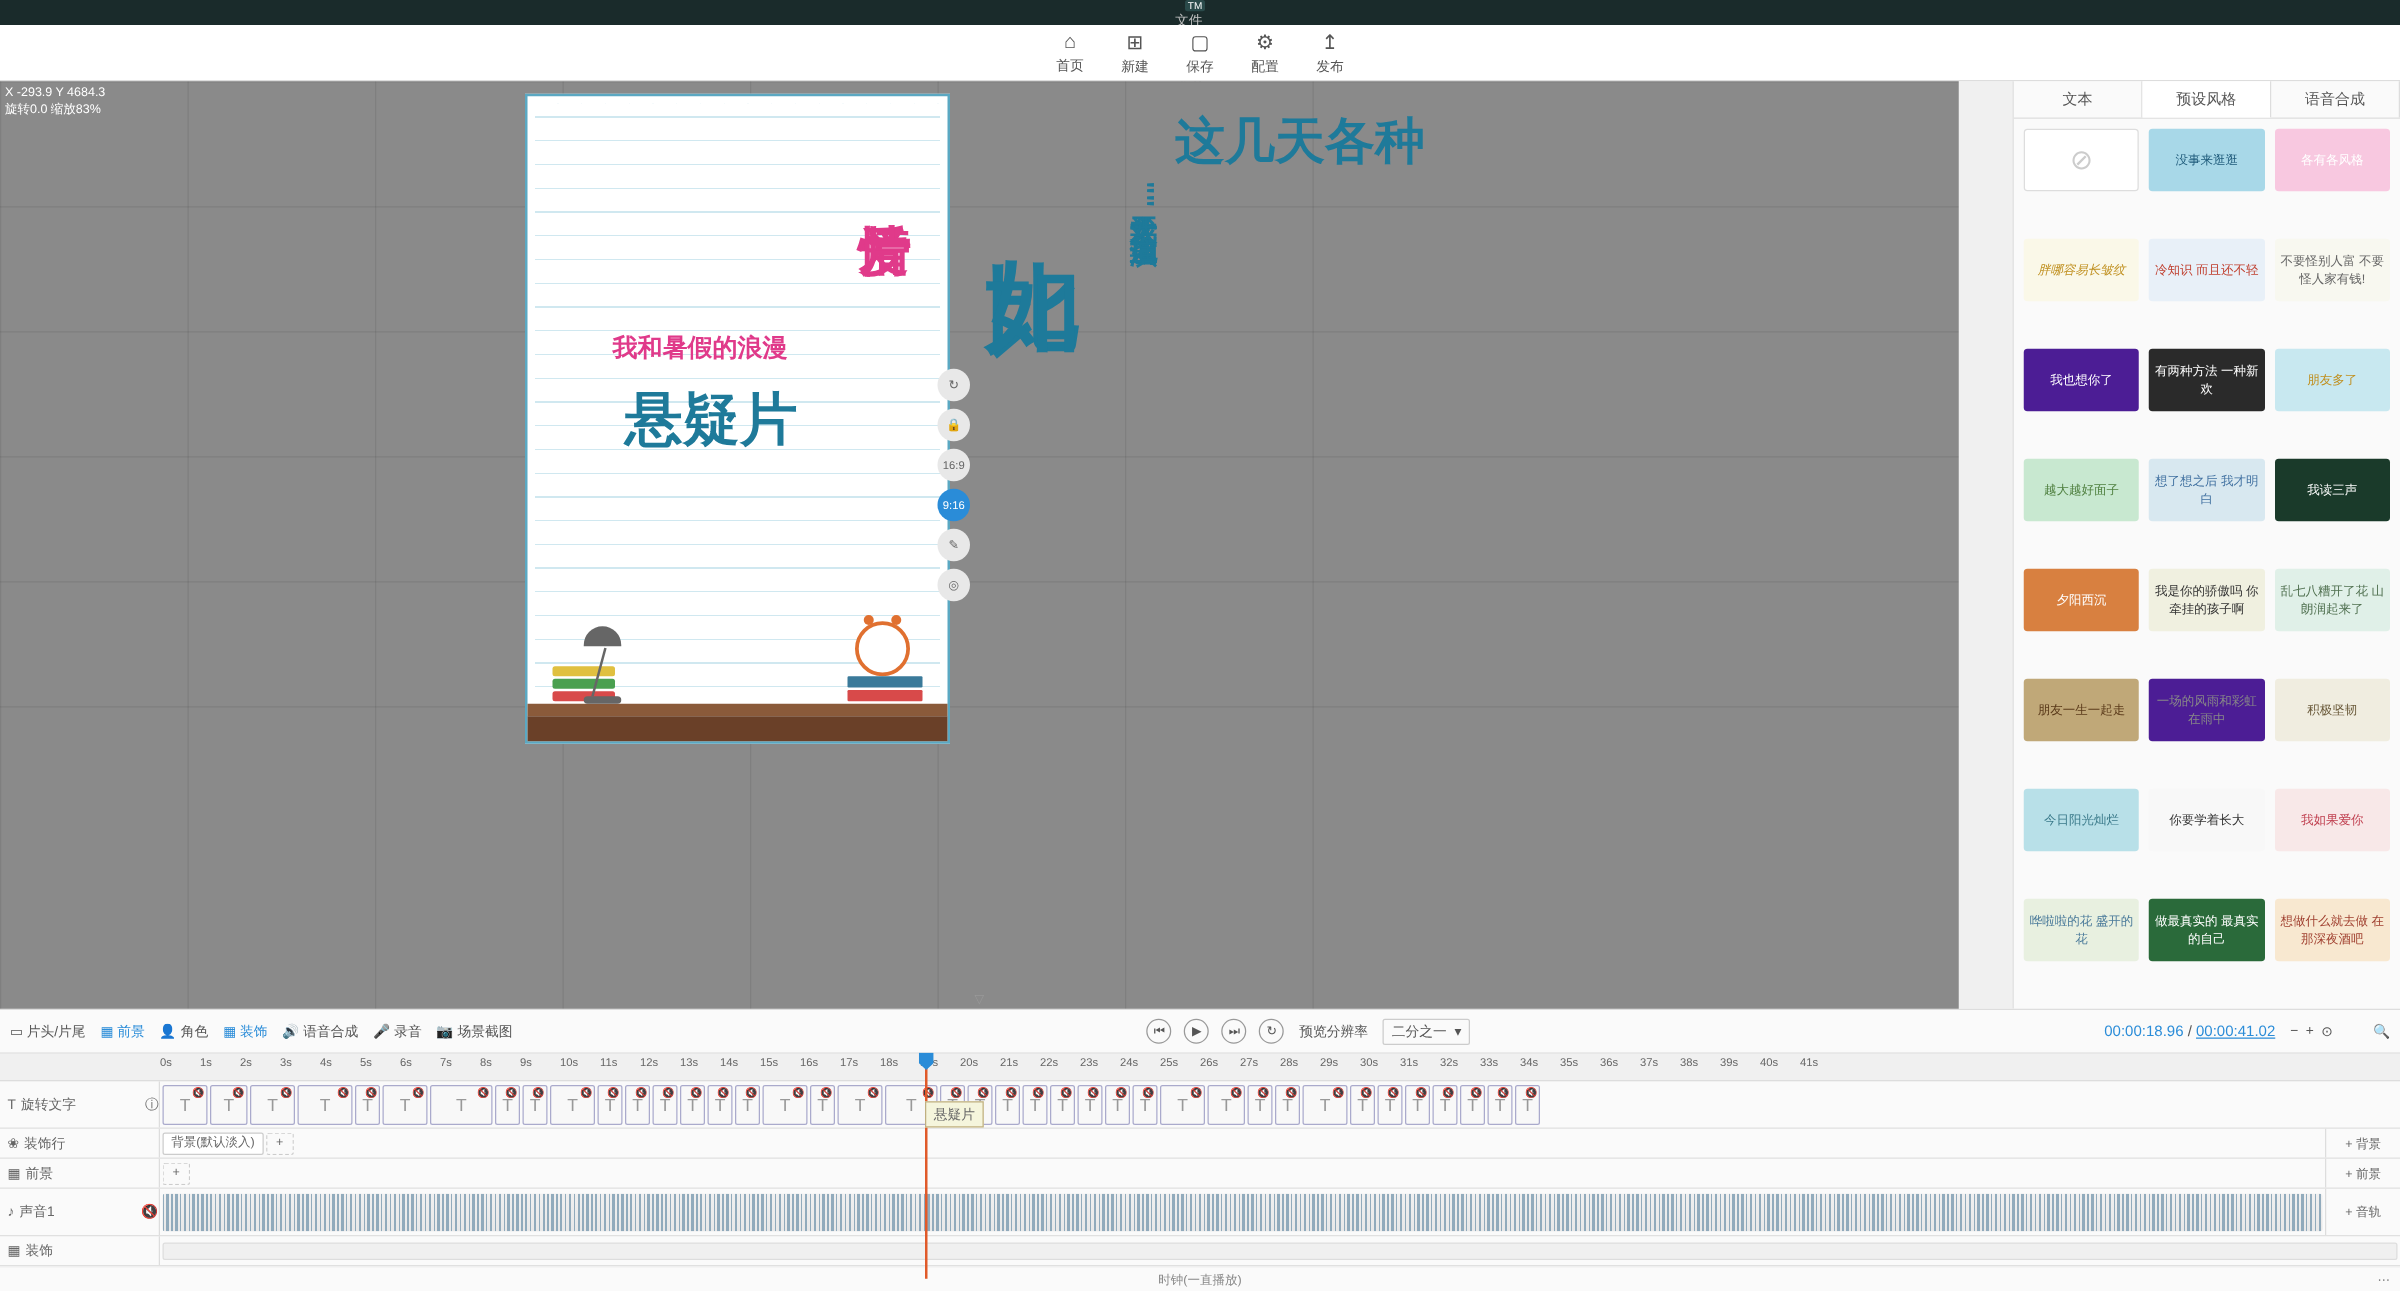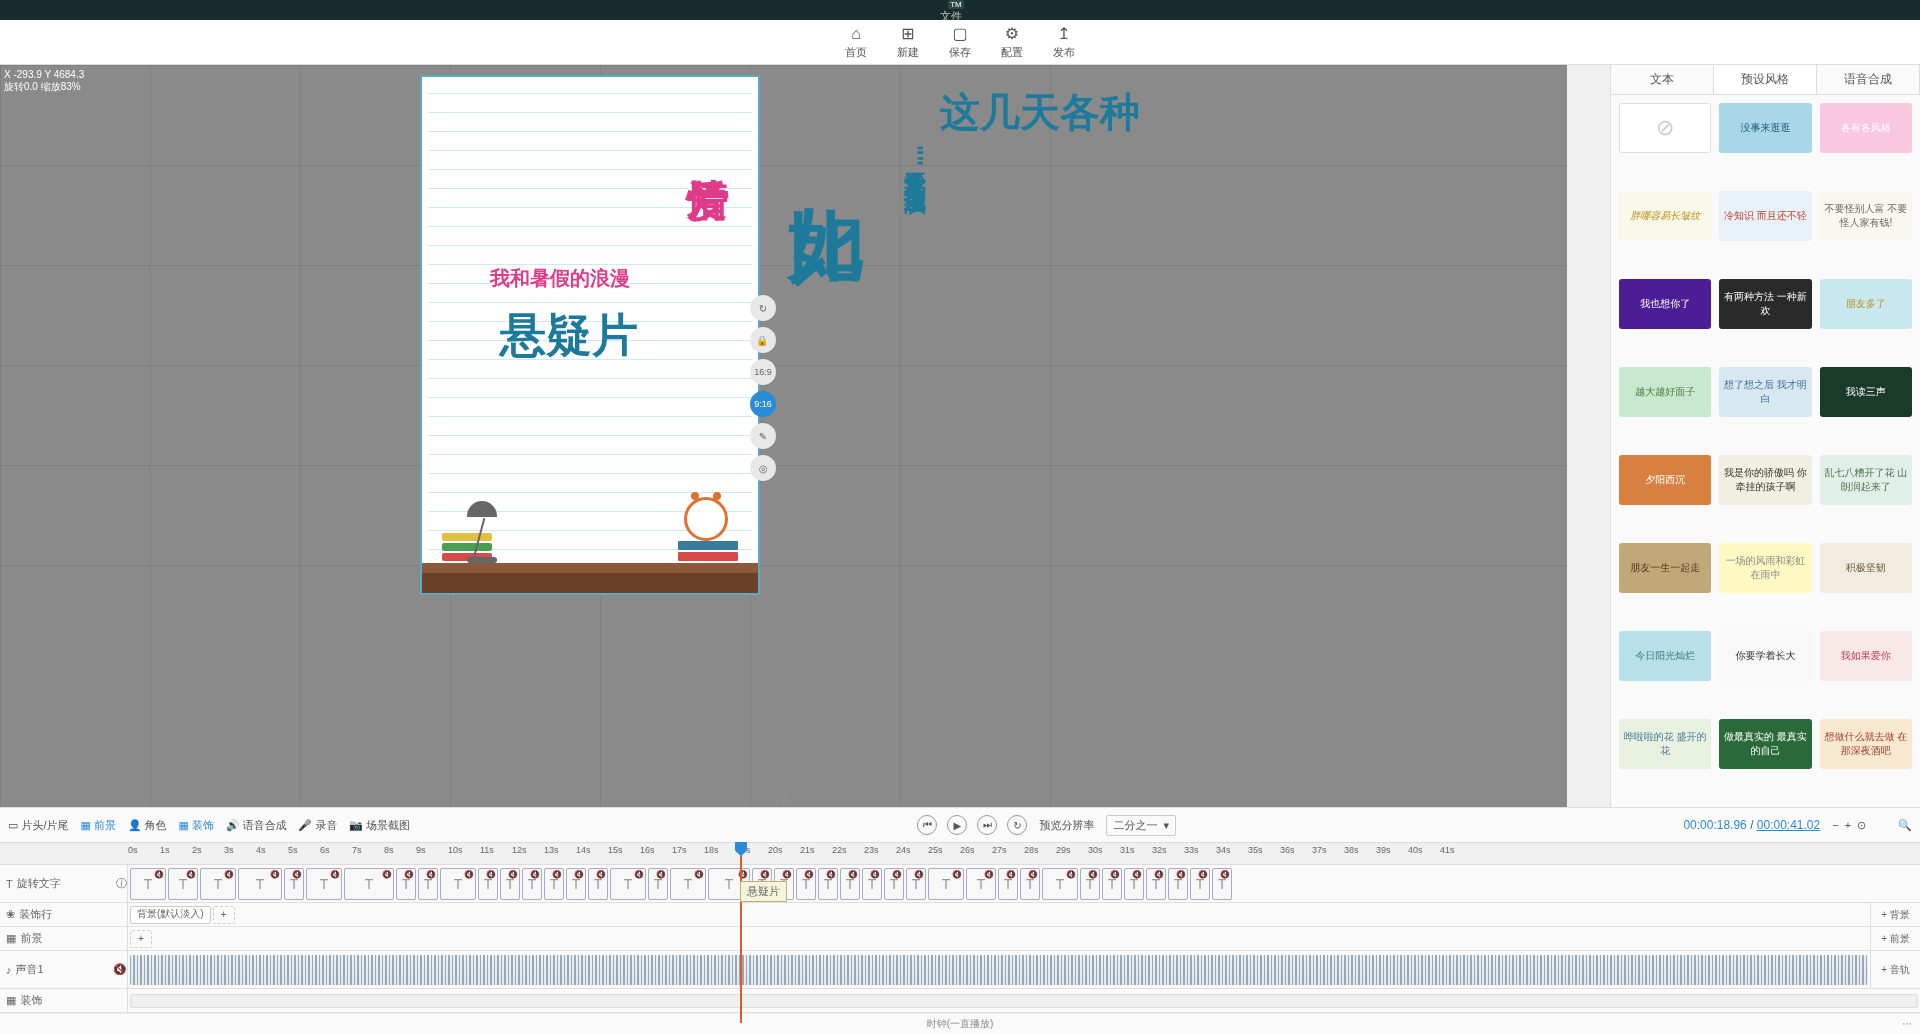--- a/index.html
+++ b/index.html
@@ -74,21 +74,21 @@
 .track { height: 38px; border-bottom: 1px solid #e0e0e0; display: flex; align-items: center; }
 .track-label { width: 128px; padding-left: 6px; display: flex; align-items: center; gap: 4px; font-size: 11px; flex-shrink: 0; border-right: 1px solid #ddd; height: 100%; }
 .track-content { flex: 1; height: 100%; position: relative; display: flex; align-items: center; gap: 2px; overflow: hidden; padding: 2px; }
 .clip { height: 32px; border: 1px solid #aac; background: #f8f8f8; display: flex; align-items: center; justify-content: center; font-size: 14px; color: #999; border-radius: 2px; position: relative; }
 .clip .mute-icon { position: absolute; top: 1px; right: 1px; font-size: 8px; color: #aaa; }
 .track-tiny { height: 24px; }
 .bg-clip { height: 18px; border: 1px solid #ccc; background: #fff; padding: 0 6px; font-size: 10px; border-radius: 2px; }
 .add-btn { width: 22px; height: 18px; border: 1px dashed #ccc; display: flex; align-items: center; justify-content: center; cursor: pointer; border-radius: 2px; }
 .wave-clip { flex: 1; height: 30px; background: linear-gradient(#f0f0f0,#e8e8e8); border-radius: 2px; overflow: hidden; position: relative; }
 .wave { position: absolute; inset: 0; background: repeating-linear-gradient(90deg, #7a9ab0 0px, #7a9ab0 1px, transparent 1px, transparent 3px, #7a9ab0 3px, #7a9ab0 5px, transparent 5px, transparent 7px); opacity: 0.8; }
-.track-add-right { width: 50px; display:flex;align-items:center;justify-content:center;gap:2px;font-size:10px;color:#666;cursor:pointer;border-left:1px solid #ddd;height:100%; }
+.track-add-right { width: 60px; display:flex;align-items:center;justify-content:center;gap:2px;font-size:10px;color:#666;cursor:pointer;border-left:1px solid #ddd;height:100%; }
 .timeline-footer { height: 20px; display: flex; align-items: center; justify-content: center; font-size: 10px; color: #888; border-top: 1px solid #eee; position: relative; }
 .timeline-footer .more { position: absolute; right: 8px; }
 
 .stage-desk { position: absolute; bottom: 0; left: 0; right: 0; height: 80px; }
 .desk-top { position: absolute; bottom: 20px; left: 0; right: 0; height: 10px; background: #8a5a3a; }
 .desk-body { position: absolute; bottom: 0; left: 0; right: 0; height: 20px; background: #6a4028; }
 .books-left { position: absolute; bottom: 30px; left: 20px; width: 50px; height: 30px; }
 .books-left div { height: 8px; margin-bottom: 2px; border-radius: 2px; }
 .clock { position: absolute; bottom: 52px; right: 30px; width: 44px; height: 44px; border: 3px solid #e07030; border-radius: 50%; background: #fff; }
 .clock::before, .clock::after { content:''; position:absolute; top:-8px; width:8px; height:8px; background:#e07030; border-radius:50%; }
@@ -218,21 +218,21 @@
         <div class="preset" style="background: #4c1d95; color: rgb(255, 255, 255);">我也想你了</div>
         <div class="preset" style="background: rgb(42, 42, 42); color: rgb(255, 255, 255);">有两种方法 一种新欢</div>
         <div class="preset" style="background: rgb(200, 232, 240); color: rgb(192, 144, 32);">朋友多了</div>
         <div class="preset" style="background: rgb(200, 232, 208); color: rgb(80, 128, 64);">越大越好面子</div>
         <div class="preset" style="background: rgb(216, 232, 240); color: rgb(64, 112, 160);">想了想之后 我才明白</div>
         <div class="preset" style="background: rgb(26, 58, 42); color: rgb(255, 255, 255);">我读三声</div>
         <div class="preset" style="background: rgb(216, 128, 64); color: rgb(255, 255, 255);">夕阳西沉</div>
         <div class="preset" style="background: rgb(240, 240, 224); color: rgb(51, 51, 51);">我是你的骄傲吗 你牵挂的孩子啊</div>
         <div class="preset" style="background: rgb(224, 240, 232); color: rgb(80, 112, 80);">乱七八糟开了花 山朗润起来了</div>
         <div class="preset" style="background: rgb(192, 168, 120); color: rgb(90, 58, 26);">朋友一生一起走</div>
-        <div class="preset" style="background: #fef9c3; color: rgb(136, 136, 136);">一场的风雨和彩虹 在雨中</div>
+        <div class="preset" style="background: #4c1d95; color: rgb(136, 136, 136);">一场的风雨和彩虹 在雨中</div>
         <div class="preset" style="background: rgb(240, 237, 224); color: rgb(106, 90, 58);">积极坚韧</div>
         <div class="preset" style="background: rgb(184, 224, 232); color: rgb(58, 122, 138);">今日阳光灿烂</div>
         <div class="preset" style="background: rgb(248, 248, 248); color: rgb(51, 51, 51);">你要学着长大</div>
         <div class="preset" style="background: rgb(248, 232, 232); color: rgb(192, 64, 80);">我如果爱你</div>
         <div class="preset" style="background: rgb(232, 240, 224); color: rgb(74, 122, 154);">哗啦啦的花 盛开的花</div>
         <div class="preset" style="background: rgb(42, 106, 58); color: rgb(255, 255, 255);">做最真实的 最真实的自己</div>
         <div class="preset" style="background: rgb(248, 232, 208); color: rgb(160, 64, 48);">想做什么就去做 在那深夜酒吧</div>
       </div>
   </div>
 </div>

